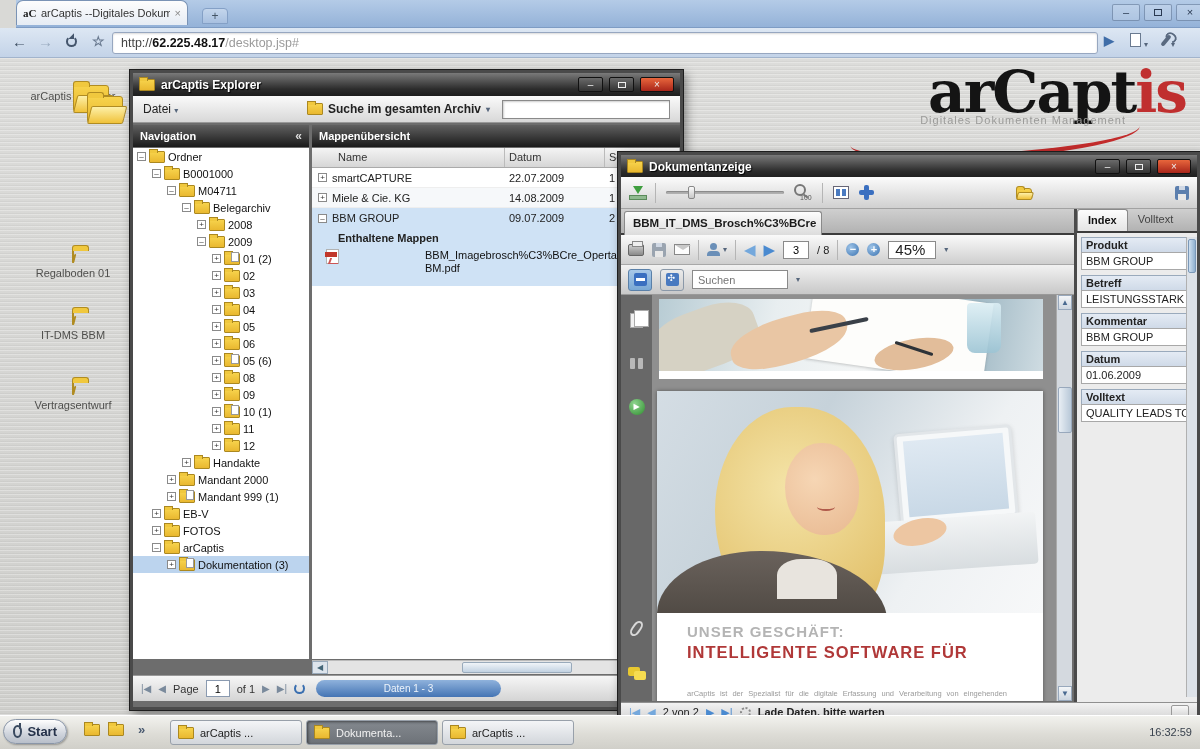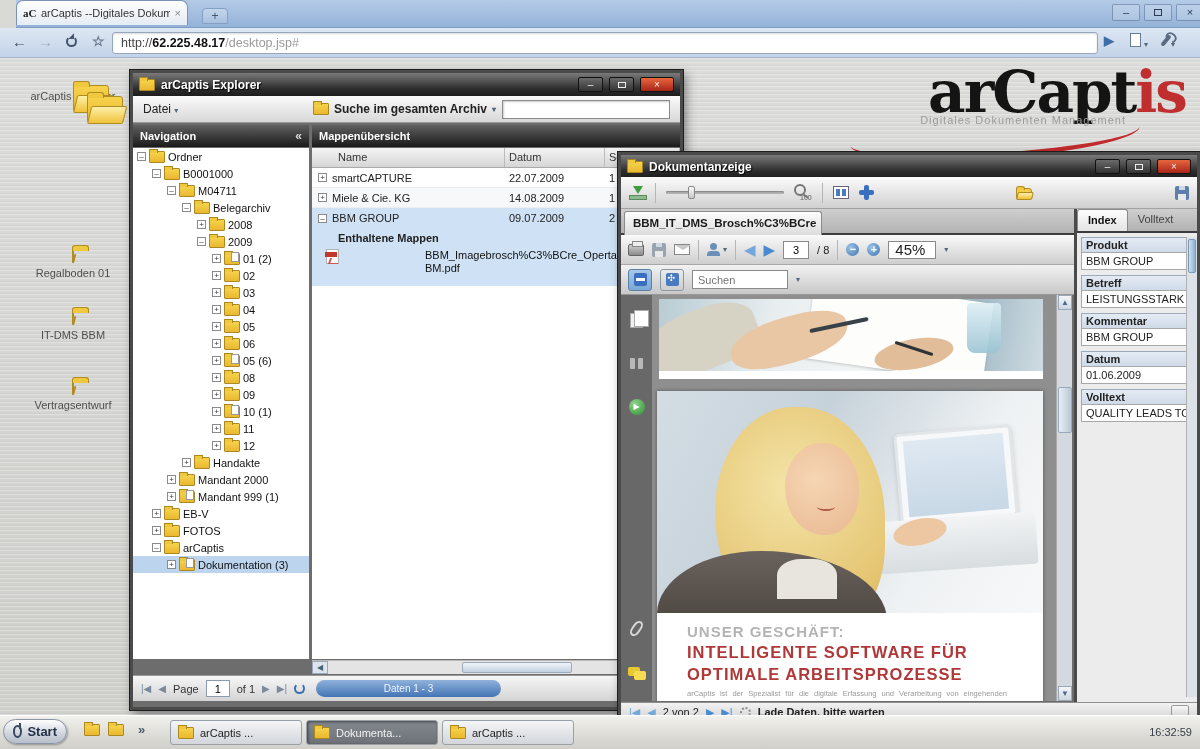--- a/index.html
+++ b/index.html
@@ -84,21 +84,21 @@
   .apptitle .t { color:#fff; font-weight:bold; font-size:12px; flex:1; text-shadow:1px 1px 1px #000; }
   .tbtn { width:25px; height:15px; border-radius:2px; border:1px solid #111; text-align:center;
     line-height:13px; color:#eee; font-size:10px; background:linear-gradient(#6a6a6a,#333); }
   .tbtn.close { background:linear-gradient(#e8663c,#a8251a); width:34px; }
   .tbtn .mx { display:inline-block; width:8px; height:6px; border:1px solid #eee; background:#555; }
 
   
   #explorer { left:130px; top:70px; width:553px; height:640px; }
   #exp-menubar { left:0; top:23px; width:547px; height:27px;
     background:linear-gradient(#fafafa,#d8d8d8); border-bottom:1px solid #999;
-    display:flex; align-items:center; padding:0 10px; gap:0; }
+    display:flex; align-items:center; padding:0 10px; gap:6px; }
   #menu-datei { font-size:12px; color:#222; margin-right:auto; }
   #search-scope { display:flex; align-items:center; gap:5px; font-weight:bold; font-size:12px; color:#222; }
   #exp-search-input { width:168px; height:19px; border:1px solid #8a8a8a; background:#fff;
     box-shadow:inset 1px 1px 2px rgba(0,0,0,.2); margin-left:6px; }
   .pane-header { top:52px; height:22px; background:linear-gradient(#606060,#1a1a1a);
     color:#fff; font-weight:bold; font-size:11px; line-height:22px; padding:0 7px; }
   #nav-header { left:0; width:176px; display:flex;justify-content:flex-end; }
   #nav-header .hl { flex:1; } #nav-collapse { color:#ddd; font-size:12px; }
   #map-header { left:179px; width:368px; }
   #nav-panel { left:0; top:75px; width:176px; height:511px; background:#fff; overflow:hidden; }
@@ -640,21 +640,20 @@
           <span class="laptop-base"></span>
           <span class="hand3"></span>
           <span class="hair"></span>
           <span class="suit"></span>
           <span class="collar"></span>
           <span class="face"></span>
           <span class="smile"></span>
         </div>
         <div id="page3-kicker">UNSER GESCHÄFT:</div>
         <div id="page3-h1">INTELLIGENTE SOFTWARE FÜR</div>
-        <div id="page3-h2">OPTIMALE ARBEITSPROZESSE</div>
         <div id="page3-body">arCaptis ist der Spezialist für die digitale Erfassung und Verarbeitung von eingehenden Papierdokumenten. Intelligente Softwarelösungen sorgen für optimierte Arbeitsabläufe und</div>
       </div>
     </div>
 
     <div class="abs" id="pdf-vscroll">
       <span class="sarr" style="top:0;">▲</span>
       <span id="pdf-vthumb"></span>
       <span class="sarr" style="bottom:0;">▼</span>
     </div>
 

